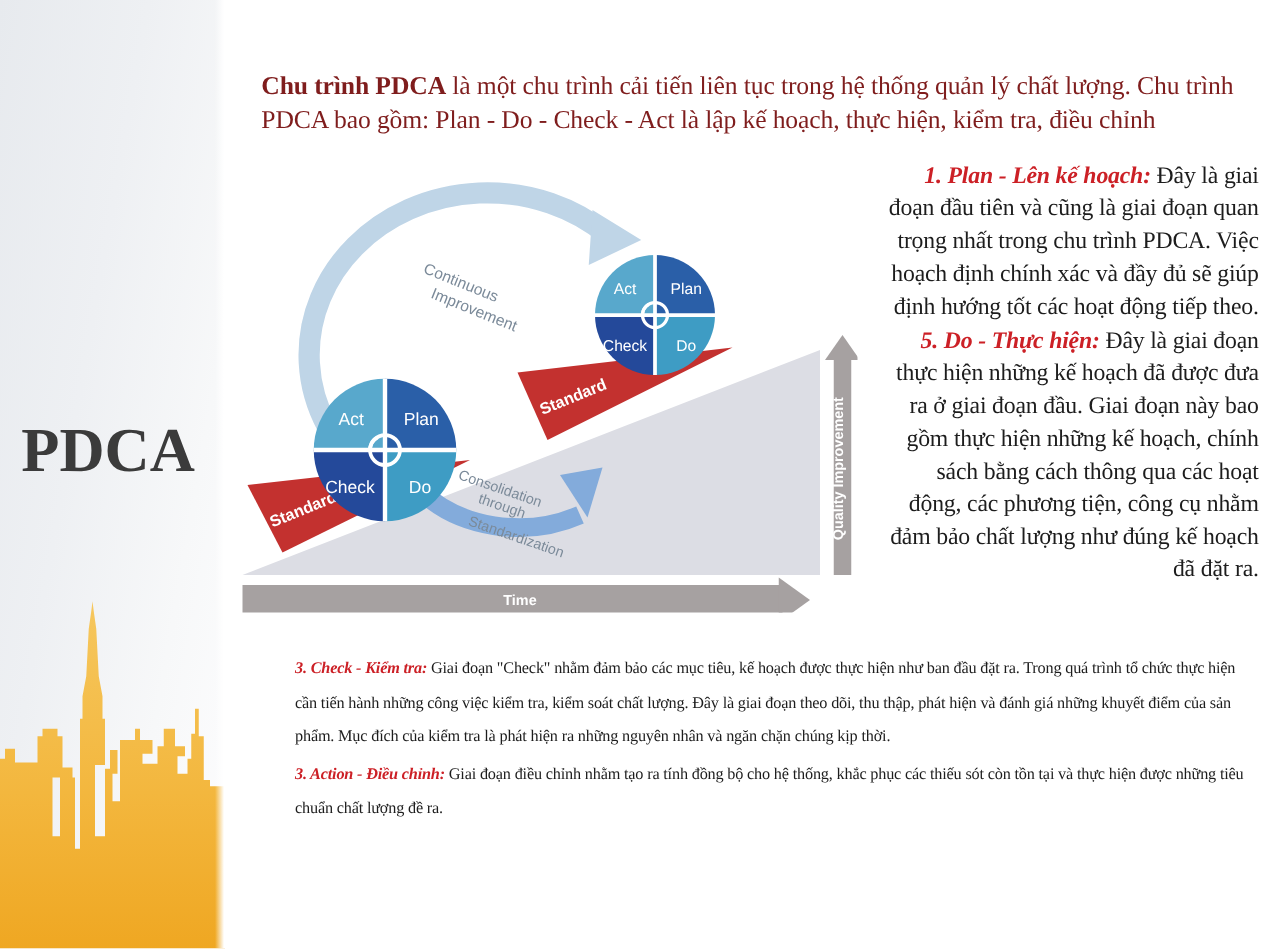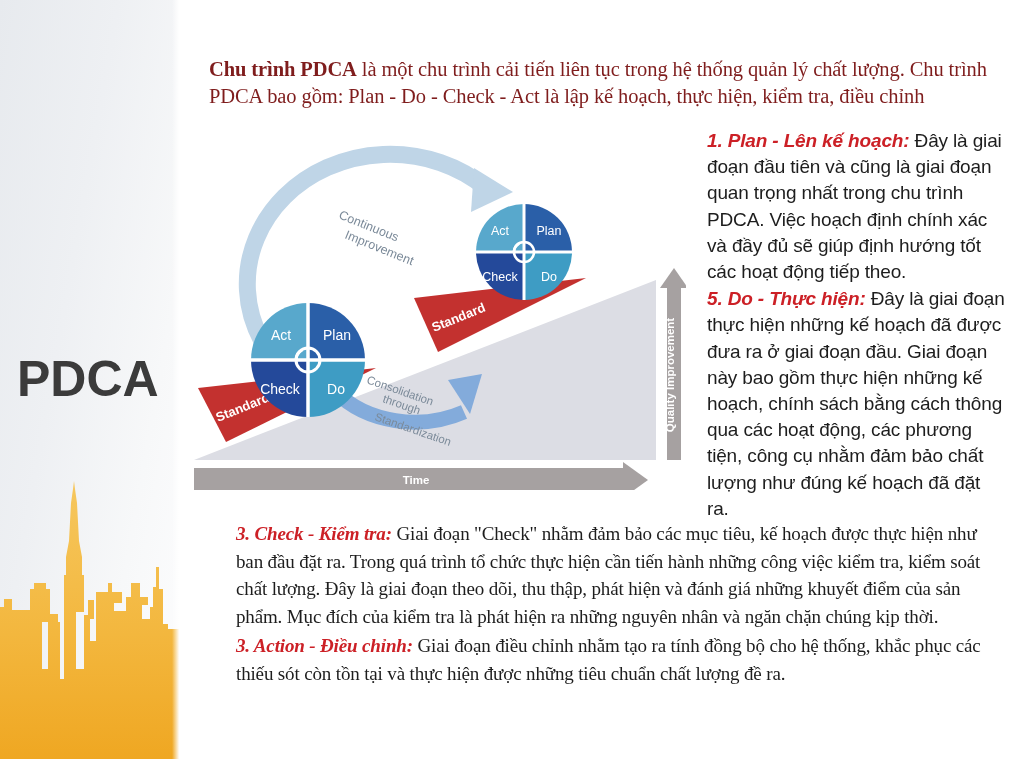--- a/index.html
+++ b/index.html
@@ -34,22 +34,22 @@
   }
   .left-panel-edge {
     position: absolute;
     left: 172px; top: 0;
     width: 9px; height: 759px;
     background: linear-gradient(90deg, rgba(255,255,255,0) 0%, #ffffff 80%);
   }
   .pdca-word {
     position: absolute;
     left: 17px;
-    top: 354px;
-    font-family: Liberation Sans, sans-serif;
+    top: 335px;
+    font-family: Liberation Serif, serif;
     font-weight: bold;
     font-size: 50px;
     letter-spacing: 0px;
     color: #3b3b3b;
     line-height: 1;
   }
   .skyline {
     position: absolute;
     left: 0;
     bottom: 0;
@@ -71,41 +71,42 @@
     margin-top: 24px;
   }
   .intro b { font-weight: bold; }
 
   
   .right-col {
     position: absolute;
     left: 707px;
     top: 128px;
     width: 300px;
-    font-family: Liberation Sans, sans-serif;
+    font-family: Liberation Serif, serif;
     font-size: 19px;
     line-height: 26.2px;
     color: #1d1d1d;
     letter-spacing: -0.15px;
+    text-align: right;
   }
   .right-col p { margin: 0 0 1px 0; }
   .lead {
     color: #cc2026;
     font-weight: bold;
     font-style: italic;
   }
 
   
   .bottom-col {
     position: absolute;
     left: 236px;
     top: 520px;
     width: 772px;
     font-family: "Liberation Serif", serif;
-    font-size: 19px;
+    font-size: 13px;
     line-height: 27.5px;
     color: #1d1d1d;
     letter-spacing: -0.15px;
   }
   .bottom-col p { margin: 0 0 2px 0; }
 
   
   .diagram {
     position: absolute;
     left: 186px;

